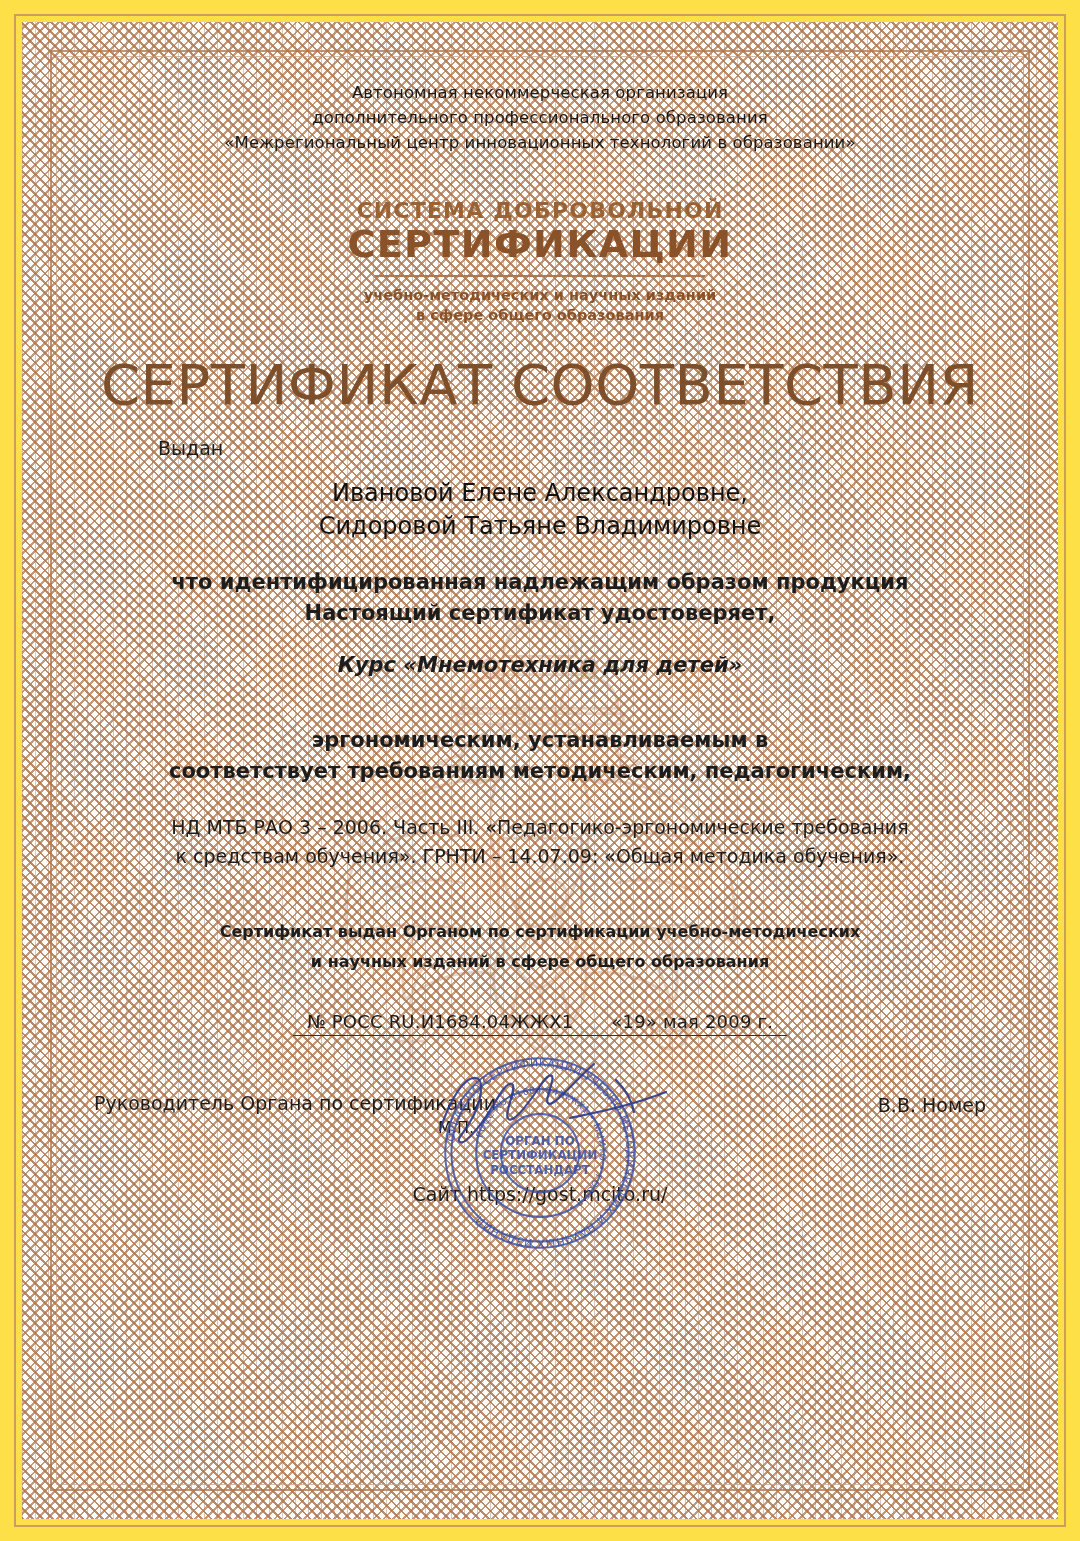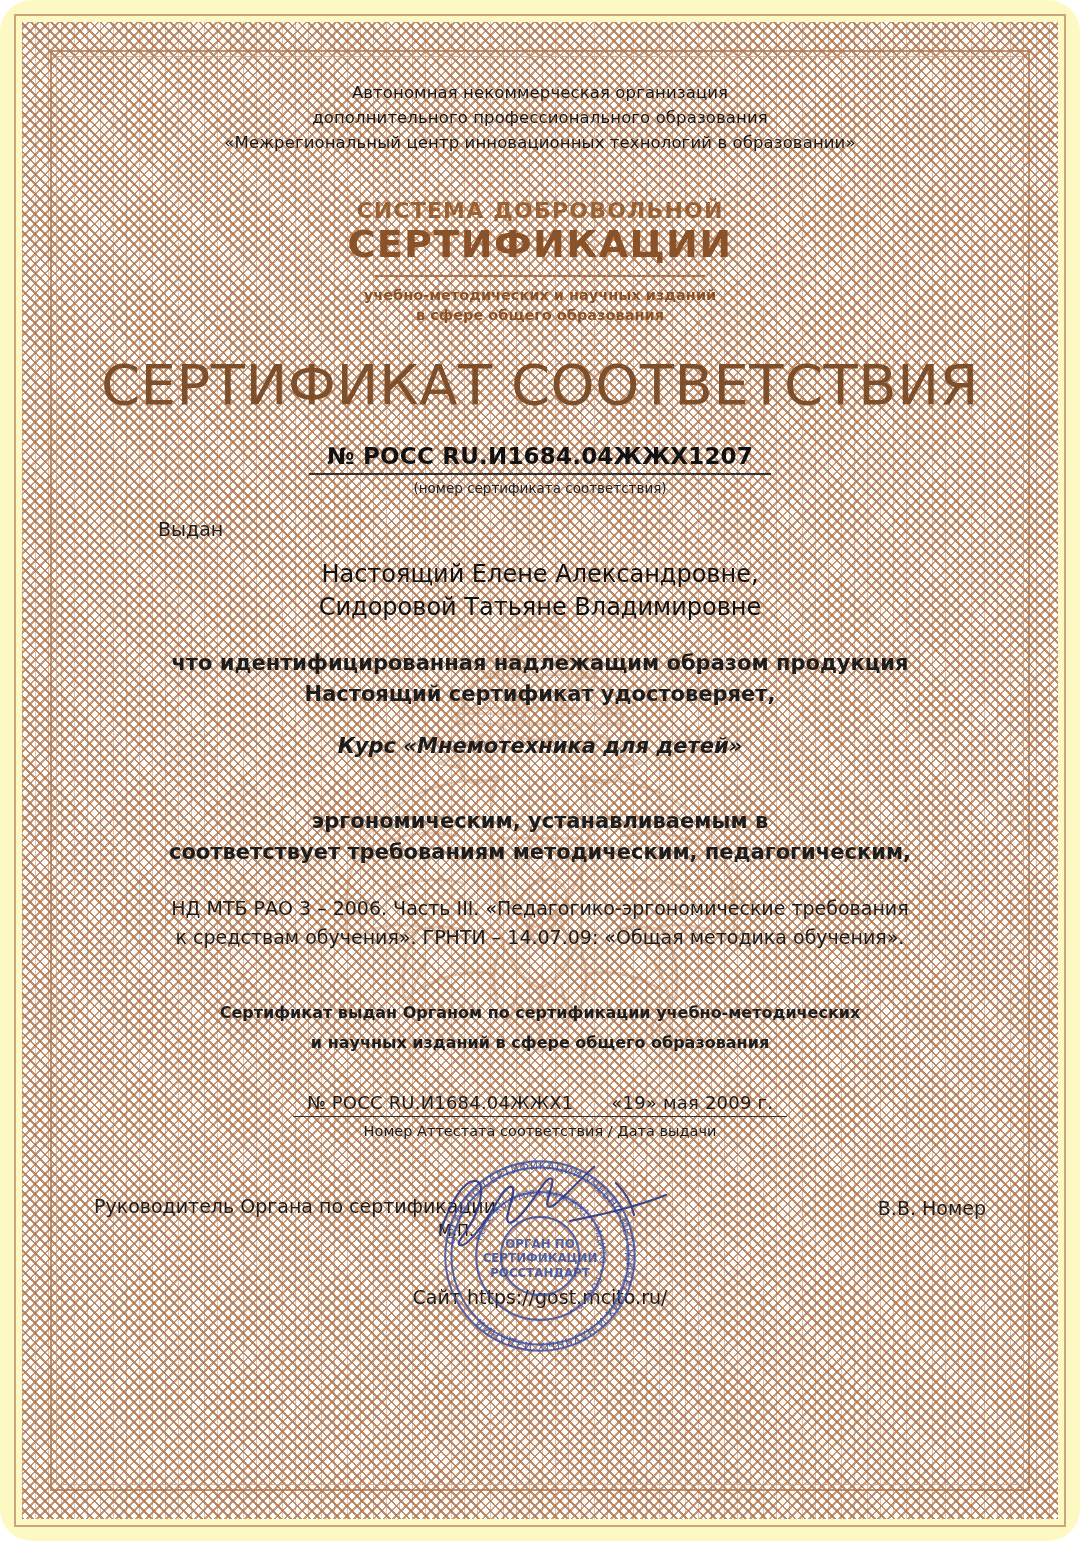--- a/index.html
+++ b/index.html
@@ -13,22 +13,21 @@
     font-family: "DejaVu Sans", sans-serif;
     color: #1d1d1d;
     overflow: hidden;
     position: relative;
   }
 
   
   .page {
     position: absolute;
     inset: 0;
-    background: #fef9c3;
-    border-radius: 32px;
+    background: #fde047;
   }
   .border-outer {
     position: absolute;
     left: 14px; top: 14px; right: 14px; bottom: 14px;
     border: 2px solid #b98a62;
     opacity: .75;
   }
   .border-guilloche {
     position: absolute;
     left: 22px; top: 22px; right: 22px; bottom: 22px;
@@ -336,30 +335,26 @@
     <div class="logo-block">
       <div class="logo-l1">СИСТЕМА ДОБРОВОЛЬНОЙ</div>
       <div class="logo-l2">СЕРТИФИКАЦИИ</div>
       <div class="logo-rule"></div>
       <div class="logo-l3">учебно-методических и научных изданий</div>
       <div class="logo-l3">в сфере общего образования</div>
     </div>
 
     <div class="cert-title">СЕРТИФИКАТ СООТВЕТСТВИЯ</div>
 
-    <div class="cert-number-wrap">
-      <div class="cert-number">№ РОСС RU.И1684.04ЖЖХ1207</div>
-      <div class="cert-number-cap">(номер сертификата соответствия)</div>
-    </div>
 
 
     <div class="issued-word">Выдан</div>
 
     <div class="recipients">
-      <div>Настоящий Елене Александровне,</div>
+      <div>Ивановой Елене Александровне,</div>
       <div>Сидоровой Татьяне Владимировне</div>
     </div>
 
     <div class="statement">
       <div>что идентифицированная надлежащим образом продукция</div>
       <div>Настоящий сертификат удостоверяет,</div>
     </div>
 
     <div class="product">Курс «Мнемотехника для детей»</div>
 
@@ -377,21 +372,20 @@
       <div>Сертификат выдан Органом по сертификации учебно-методических</div>
       <div>и научных изданий в сфере общего образования</div>
     </div>
 
     <div class="attestat-wrap">
       <div class="attestat">
         <span>№  РОСС RU.И1684.04ЖЖХ1</span>
         <span class="gap"></span>
         <span>«19» мая 2009 г.</span>
       </div>
-      <div class="attestat-cap">Номер Аттестата соответствия / Дата выдачи</div>
     </div>
 
     <div class="sign-row">
 
       <div class="stamp">
         <svg viewBox="0 0 200 200" xmlns="http://www.w3.org/2000/svg">
           <defs>
             <path id="outerArc" d="M100,100 m-84,0 a84,84 0 1,1 168,0 a84,84 0 1,1 -168,0"></path>
             <path id="innerArc" d="M100,100 m-58,0 a58,58 0 1,1 116,0 a58,58 0 1,1 -116,0"></path>
           </defs>

